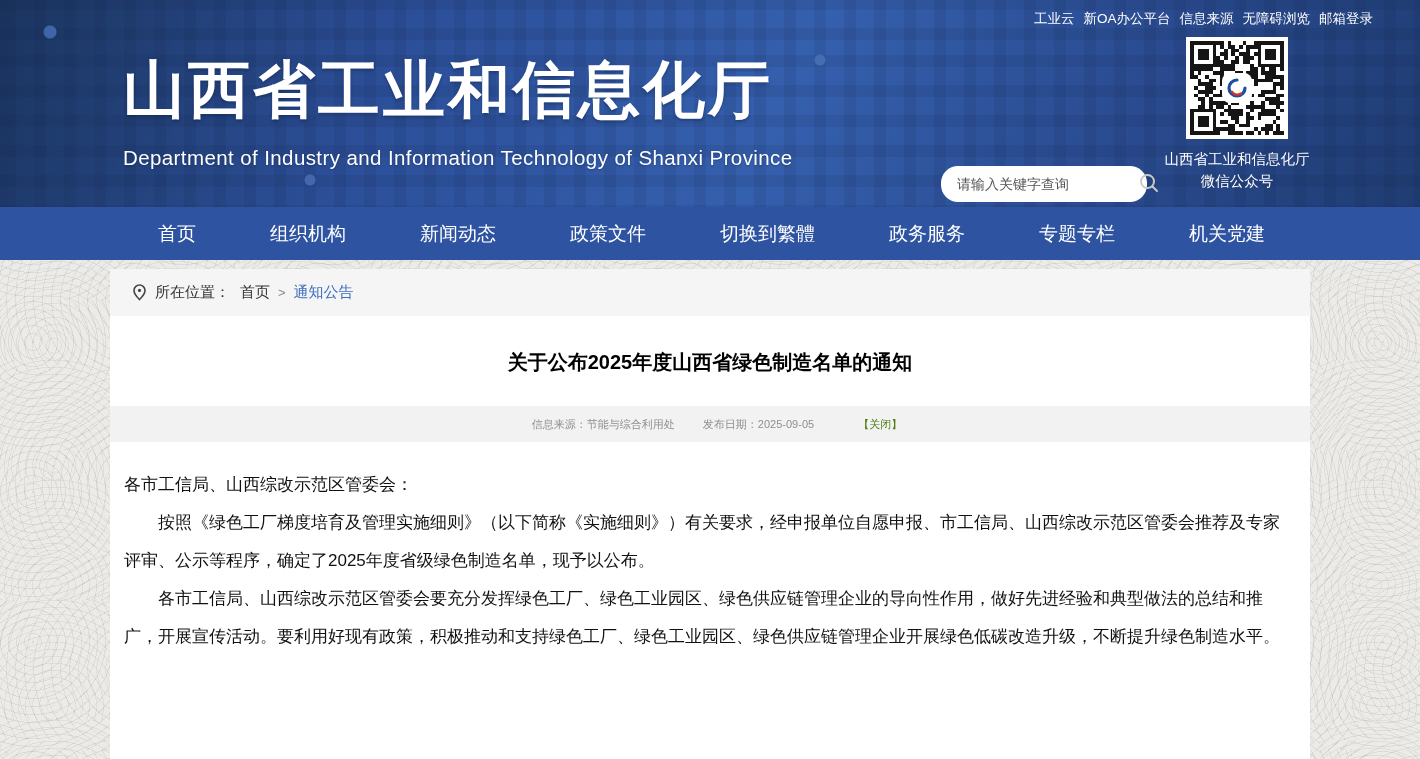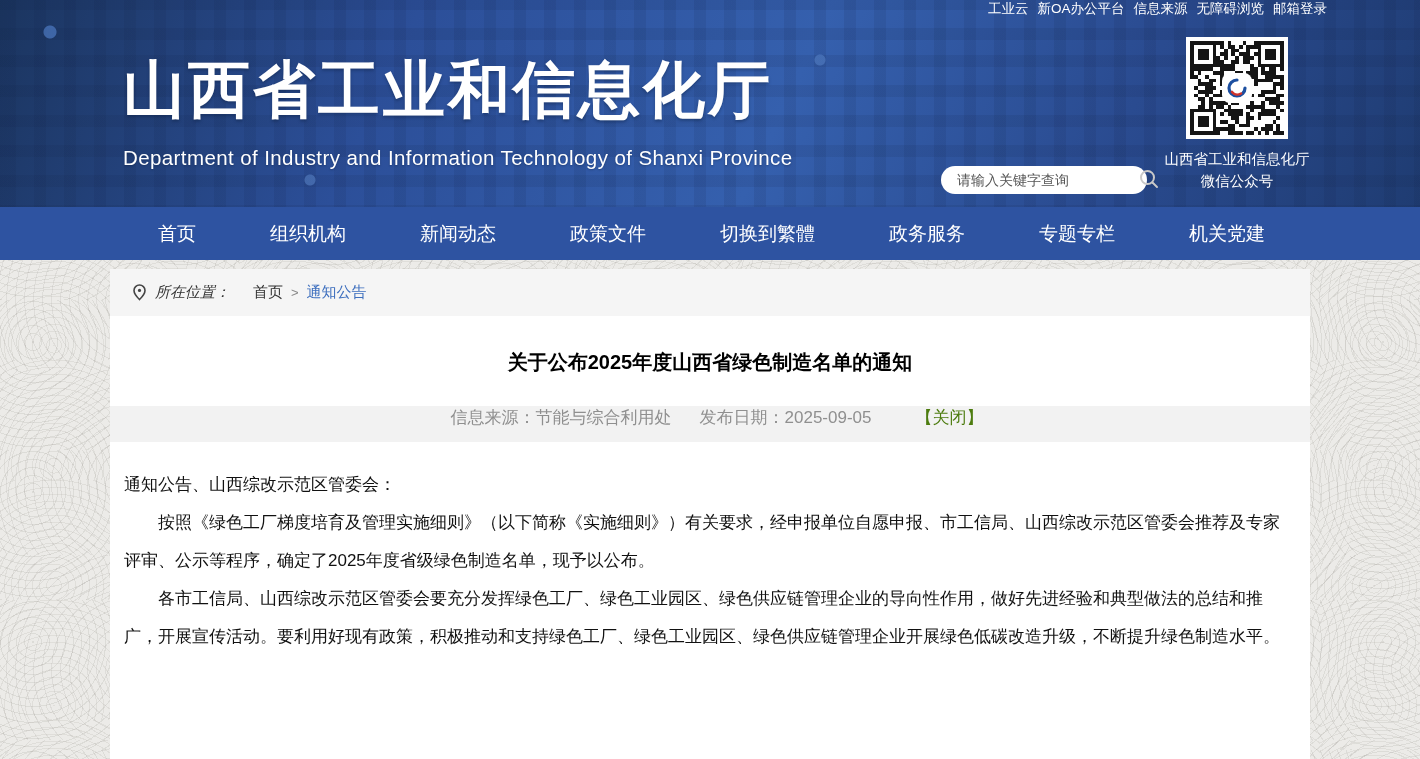--- a/index.html
+++ b/index.html
@@ -30,38 +30,38 @@
     content:""; position:absolute; inset:0; pointer-events:none;
     background-image:
       radial-gradient(circle at 50px 32px, rgba(90,140,220,0.55) 0 6px, transparent 7px),
       radial-gradient(circle at 115px 268px, rgba(90,140,220,0.45) 0 7px, transparent 8px),
       radial-gradient(circle at 310px 180px, rgba(120,170,240,0.35) 0 5px, transparent 6px),
       radial-gradient(circle at 820px 60px, rgba(120,170,240,0.30) 0 5px, transparent 6px);
     background-repeat:no-repeat;
   }
   .topbar {
     position:relative; z-index:3; height:28px;
-    display:flex; justify-content:flex-end; align-items:flex-start;
-    padding-right:93px;
+    display:flex; justify-content:flex-end; align-items:flex-end;
+    padding-right:47px;
   }
   .topbar a {
     color:#fff; text-decoration:none; font-size:13.5px; margin-left:9px;
   }
   .brand { position:absolute; z-index:2; left:123px; top:48px; color:#fff; }
   .brand h1 {
     font-size:62px; letter-spacing:3px; font-weight:bold;
     text-shadow:0 2px 3px rgba(10,25,55,0.35); white-space:nowrap;
   }
   .brand .subtitle {
     margin-top:14px; font-size:20.5px; letter-spacing:0.4px; font-weight:400;
     text-shadow:0 1px 2px rgba(10,25,55,0.35); white-space:nowrap;
   }
   .search-box {
     position:absolute; z-index:3; top:166px; right:273px;
-    width:206px; height:28px; background:#fff; border-radius:17px;
+    width:206px; height:36px; background:#fff; border-radius:17px;
     display:flex; align-items:center; padding:0 10px 0 16px;
   }
   .search-box input {
     border:none; outline:none; flex:1; font-size:14px; color:#333; background:transparent;
     font-family:inherit;
   }
   .search-box input::placeholder { color:#555; opacity:1; }
   .search-btn { border:none; background:transparent; cursor:pointer; width:24px; height:24px; padding:0; }
 
   .qr-block {
@@ -101,30 +101,30 @@
   }
   .breadcrumb {
     margin-top:9px; height:47px; background:#f5f5f5;
     display:flex; align-items:center; padding-left:22px;
     font-size:15px; color:#333;
   }
   .breadcrumb .pin { margin-right:8px; display:flex; }
   .breadcrumb a { text-decoration:none; color:#333; }
   .breadcrumb .sep { color:#888; margin:0 8px; font-size:13px; }
   .breadcrumb a.current { color:#3e6fbe; }
-  .breadcrumb .bc-label { margin-right:23px;font-style:italic; }
+  .breadcrumb .bc-label { margin-right:10px; }
 
   .article-title {
     padding:33px 40px 30px; text-align:center;
     font-size:20px; font-weight:bold; color:#000;
   }
   .meta-bar {
     height:36px; background:#f2f2f2;
-    display:flex; justify-content:center;
-    font-size:17px; color:#8f8f8f;
+    display:flex; align-items:center; justify-content:center;
+    font-size:11px; color:#8f8f8f;
   }
   .meta-bar .meta-item { margin:0 14px; }
   .meta-bar a.close-link { color:#4d7c0f; text-decoration:none; margin-left:30px; }
 
   .article-body {
     padding:24px 14px 120px; font-size:17px; line-height:38px; color:#111;
   }
   .article-body p.indent { text-indent:2em; }
   .article-body p.attachment { margin-top:10px; }
 </style>
@@ -828,18 +828,18 @@
   <article>
     <h2 class="article-title">关于公布2025年度山西省绿色制造名单的通知</h2>
 
     <div class="meta-bar">
       <span class="meta-item">信息来源：节能与综合利用处</span>
       <span class="meta-item">发布日期：2025-09-05</span>
       <a href="#" class="close-link">【关闭】</a>
     </div>
 
     <div class="article-body">
-      <p>通知公告、山西综改示范区管委会：</p>
+      <p>各市工信局、山西综改示范区管委会：</p>
       <p class="indent">按照《绿色工厂梯度培育及管理实施细则》（以下简称《实施细则》）有关要求，经申报单位自愿申报、市工信局、山西综改示范区管委会推荐及专家评审、公示等程序，确定了2025年度省级绿色制造名单，现予以公布。</p>
       <p class="indent">各市工信局、山西综改示范区管委会要充分发挥绿色工厂、绿色工业园区、绿色供应链管理企业的导向性作用，做好先进经验和典型做法的总结和推广，开展宣传活动。要利用好现有政策，积极推动和支持绿色工厂、绿色工业园区、绿色供应链管理企业开展绿色低碳改造升级，不断提升绿色制造水平。</p>
     </div>
   </article>
 </div>
 
 </body></html>

